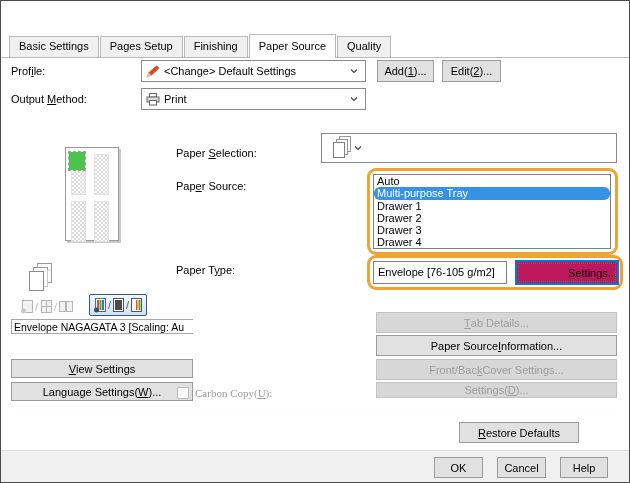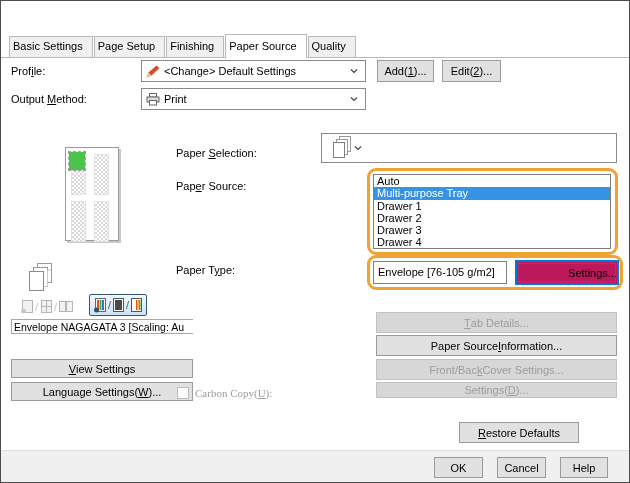--- a/index.html
+++ b/index.html
@@ -10,21 +10,21 @@
     font-size:11px;color:#000;overflow:hidden;
   }
   
   #titlebar{position:absolute;left:0;top:0;width:100%;height:31px;background:#fff;}
   #title-text{position:absolute;left:33px;top:9px;font-size:12px;}
   #printer-title-icon{position:absolute;left:10px;top:8px;}
   #close-btn{position:absolute;right:6px;top:4px;width:28px;height:22px;
     display:flex;align-items:center;justify-content:center;font-size:13px;color:#333;cursor:pointer;}
   
   #tabstrip{position:absolute;left:8px;top:33px;display:flex;align-items:flex-end;z-index:3;}
-  .tab{height:21px;padding:3px 9px 0 3px;background:#f0f0f0;border:1px solid #b9b9b9;
+  .tab{height:21px;padding:3px 9px 0 9px;background:#f0f0f0;border:1px solid #b9b9b9;
     border-bottom:none;margin-right:1px;white-space:nowrap;}
   .tab.active{height:24px;padding-top:5px;background:#fff;position:relative;z-index:4;margin-bottom:-1px;}
   #tabline{position:absolute;left:0;top:56px;width:630px;height:1px;background:#b9b9b9;z-index:2;}
   
   .label{position:absolute;white-space:nowrap;}
   .combo{position:absolute;background:#fff;border:1px solid #8a8a8a;display:flex;align-items:center;}
   .combo .txt{flex:1;padding-left:4px;white-space:nowrap;overflow:hidden;}
   .chev{width:8px;height:8px;margin-right:7px;flex:none;}
   .btn{position:absolute;background:#e1e1e1;border:1px solid #9b9b9b;display:flex;
     align-items:center;justify-content:center;white-space:nowrap;cursor:pointer;}
@@ -46,21 +46,21 @@
   #icon-group-color{left:78px;top:173px;border:1px solid #33577d;border-radius:2px;
     background:linear-gradient(#f2f7fd,#cfe2f5);color:#55606b;}
   .slash{font-size:11px;}
   #status-box{position:absolute;left:0px;top:198px;width:215px;height:15px;border:1px solid #a8a8a8;
     background:#fff;white-space:nowrap;overflow:hidden;padding:1px 0 1px 2px;font-size:10.5px;}
   
   .orange-ring{position:absolute;border:3px solid #f0a232;border-radius:9px;}
   #paper-source-list{position:absolute;left:372px;top:173px;width:238px;height:75px;
     border:1px solid #7f7f7f;background:#fff;overflow:hidden;}
   .ps-item{height:12.3px;line-height:12px;padding-left:3px;white-space:nowrap;cursor:pointer;}
-  .ps-item.sel{background:#3693e3;color:#fff;}
+  .ps-item.sel{background:#3693e3;color:#fff;border-radius:6px;}
   
   #paper-type-field{position:absolute;left:372px;top:260px;width:134px;height:23px;border:1px solid #7f7f7f;
     background:#fff;padding:4px 0 4px 4px;white-space:nowrap;overflow:hidden;}
   #pt-settings-btn{position:absolute;left:514px;top:259px;width:104px;height:25px;background:#be185d;
     border:2px solid #0078d7;display:flex;align-items:center;justify-content:flex-end;cursor:pointer;}
   #pt-settings-btn .focus-rect{position:absolute;inset:2px;outline:1px dotted #6b6b6b;}
   
   #carbon-checkbox{position:absolute;left:176px;top:386px;width:12px;height:12px;border:1px solid #bcbcbc;background:#fbfbfb;}
   #carbon-label{position:absolute;left:194px;top:386px;color:#9d9d9d;white-space:nowrap;font-family:Liberation Serif, serif;}
   
@@ -68,21 +68,21 @@
   svg{display:block;}
 </style>
 </head>
 <body>
 
 <div id="window">
 
 
   <div id="tabstrip">
       <div class="tab">Basic Settings</div>
-      <div class="tab">Page Setup</div>
+      <div class="tab">Pages Setup</div>
       <div class="tab">Finishing</div>
       <div class="tab active">Paper Source</div>
       <div class="tab">Quality</div>
     </div>
   <div id="tabline"></div>
 
   <span class="label" style="left:10px;top:64px;">Prof<u>i</u>le:</span>
   <div class="combo" style="left:140px;top:59px;width:225px;height:22px;">
     <span style="margin-left:4px;">
       <svg width="14" height="13" viewBox="0 0 14 13">

